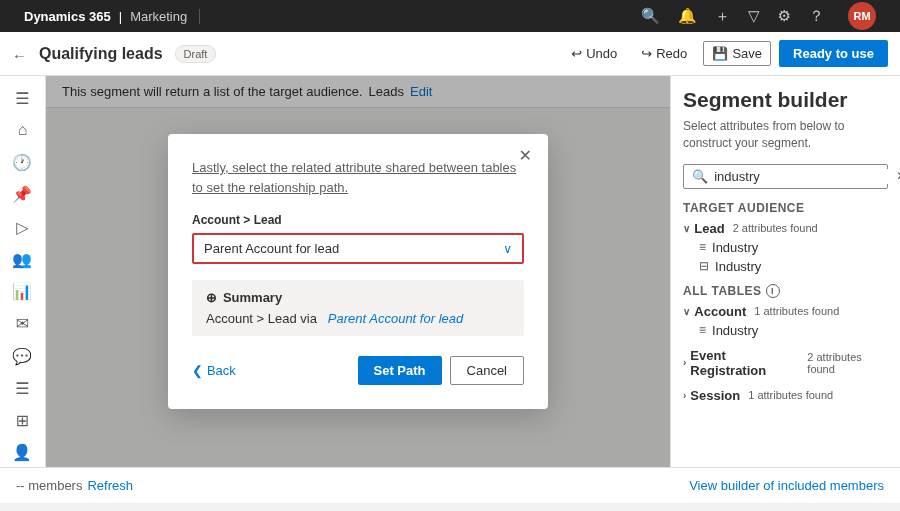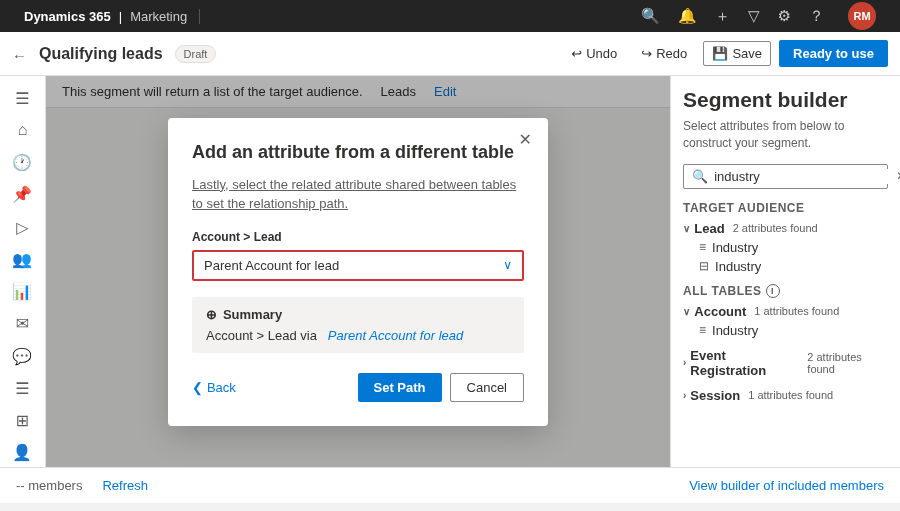--- a/index.html
+++ b/index.html
@@ -100,21 +100,21 @@
       overflow: hidden;
     }
     .content-top-bar {
       background: #fff;
       padding: 8px 16px;
       border-bottom: 1px solid #e1dfdd;
       font-size: 13px;
       color: #323130;
       display: flex;
       align-items: center;
-      gap: 18px;
+      gap: 6px;
     }
     .content-top-bar a { color: #0078d4; text-decoration: none; cursor: pointer; }
 
     
     .right-panel {
       width: 230px;
       background: #fff;
       border-left: 1px solid #e1dfdd;
       padding: 12px;
       overflow-y: auto;
@@ -222,21 +222,21 @@
     
     .bottombar {
       height: 36px;
       background: #fff;
       border-top: 1px solid #e1dfdd;
       display: flex;
       align-items: center;
       padding: 0 16px;
       font-size: 13px;
       color: #605e5c;
-      gap: 20px;
+      gap: 5px;
     }
     .bottombar-spacer { flex: 1; }
     .bottombar-link { color: #0078d4; cursor: pointer; text-decoration: none; }
   </style>
 </head>
 <body>
 
 <div class="topbar">
   <div class="topbar-brand">
     <span class="topbar-brand-app">Dynamics 365</span>
@@ -297,21 +297,20 @@
   <div class="content-area">
     <div class="content-top-bar">
       <span>This segment will return a list of the target audience.</span>
       <span>Leads</span>
       <a>Edit</a>
     </div>
 
     <div class="modal-overlay">
       <div class="modal">
         <span class="modal-close">✕</span>
-        <div class="modal-title">Add an attribute from a different table</div>
         <div class="modal-subtitle">Lastly, select the related attribute shared between tables to set the relationship path.</div>
 
         <div class="modal-section-label">Account &gt; Lead</div>
         <div class="dropdown-wrapper">
           <div class="dropdown-inner">
             <span>Parent Account for lead</span>
             <span class="dropdown-chevron">∨</span>
           </div>
         </div>
 

